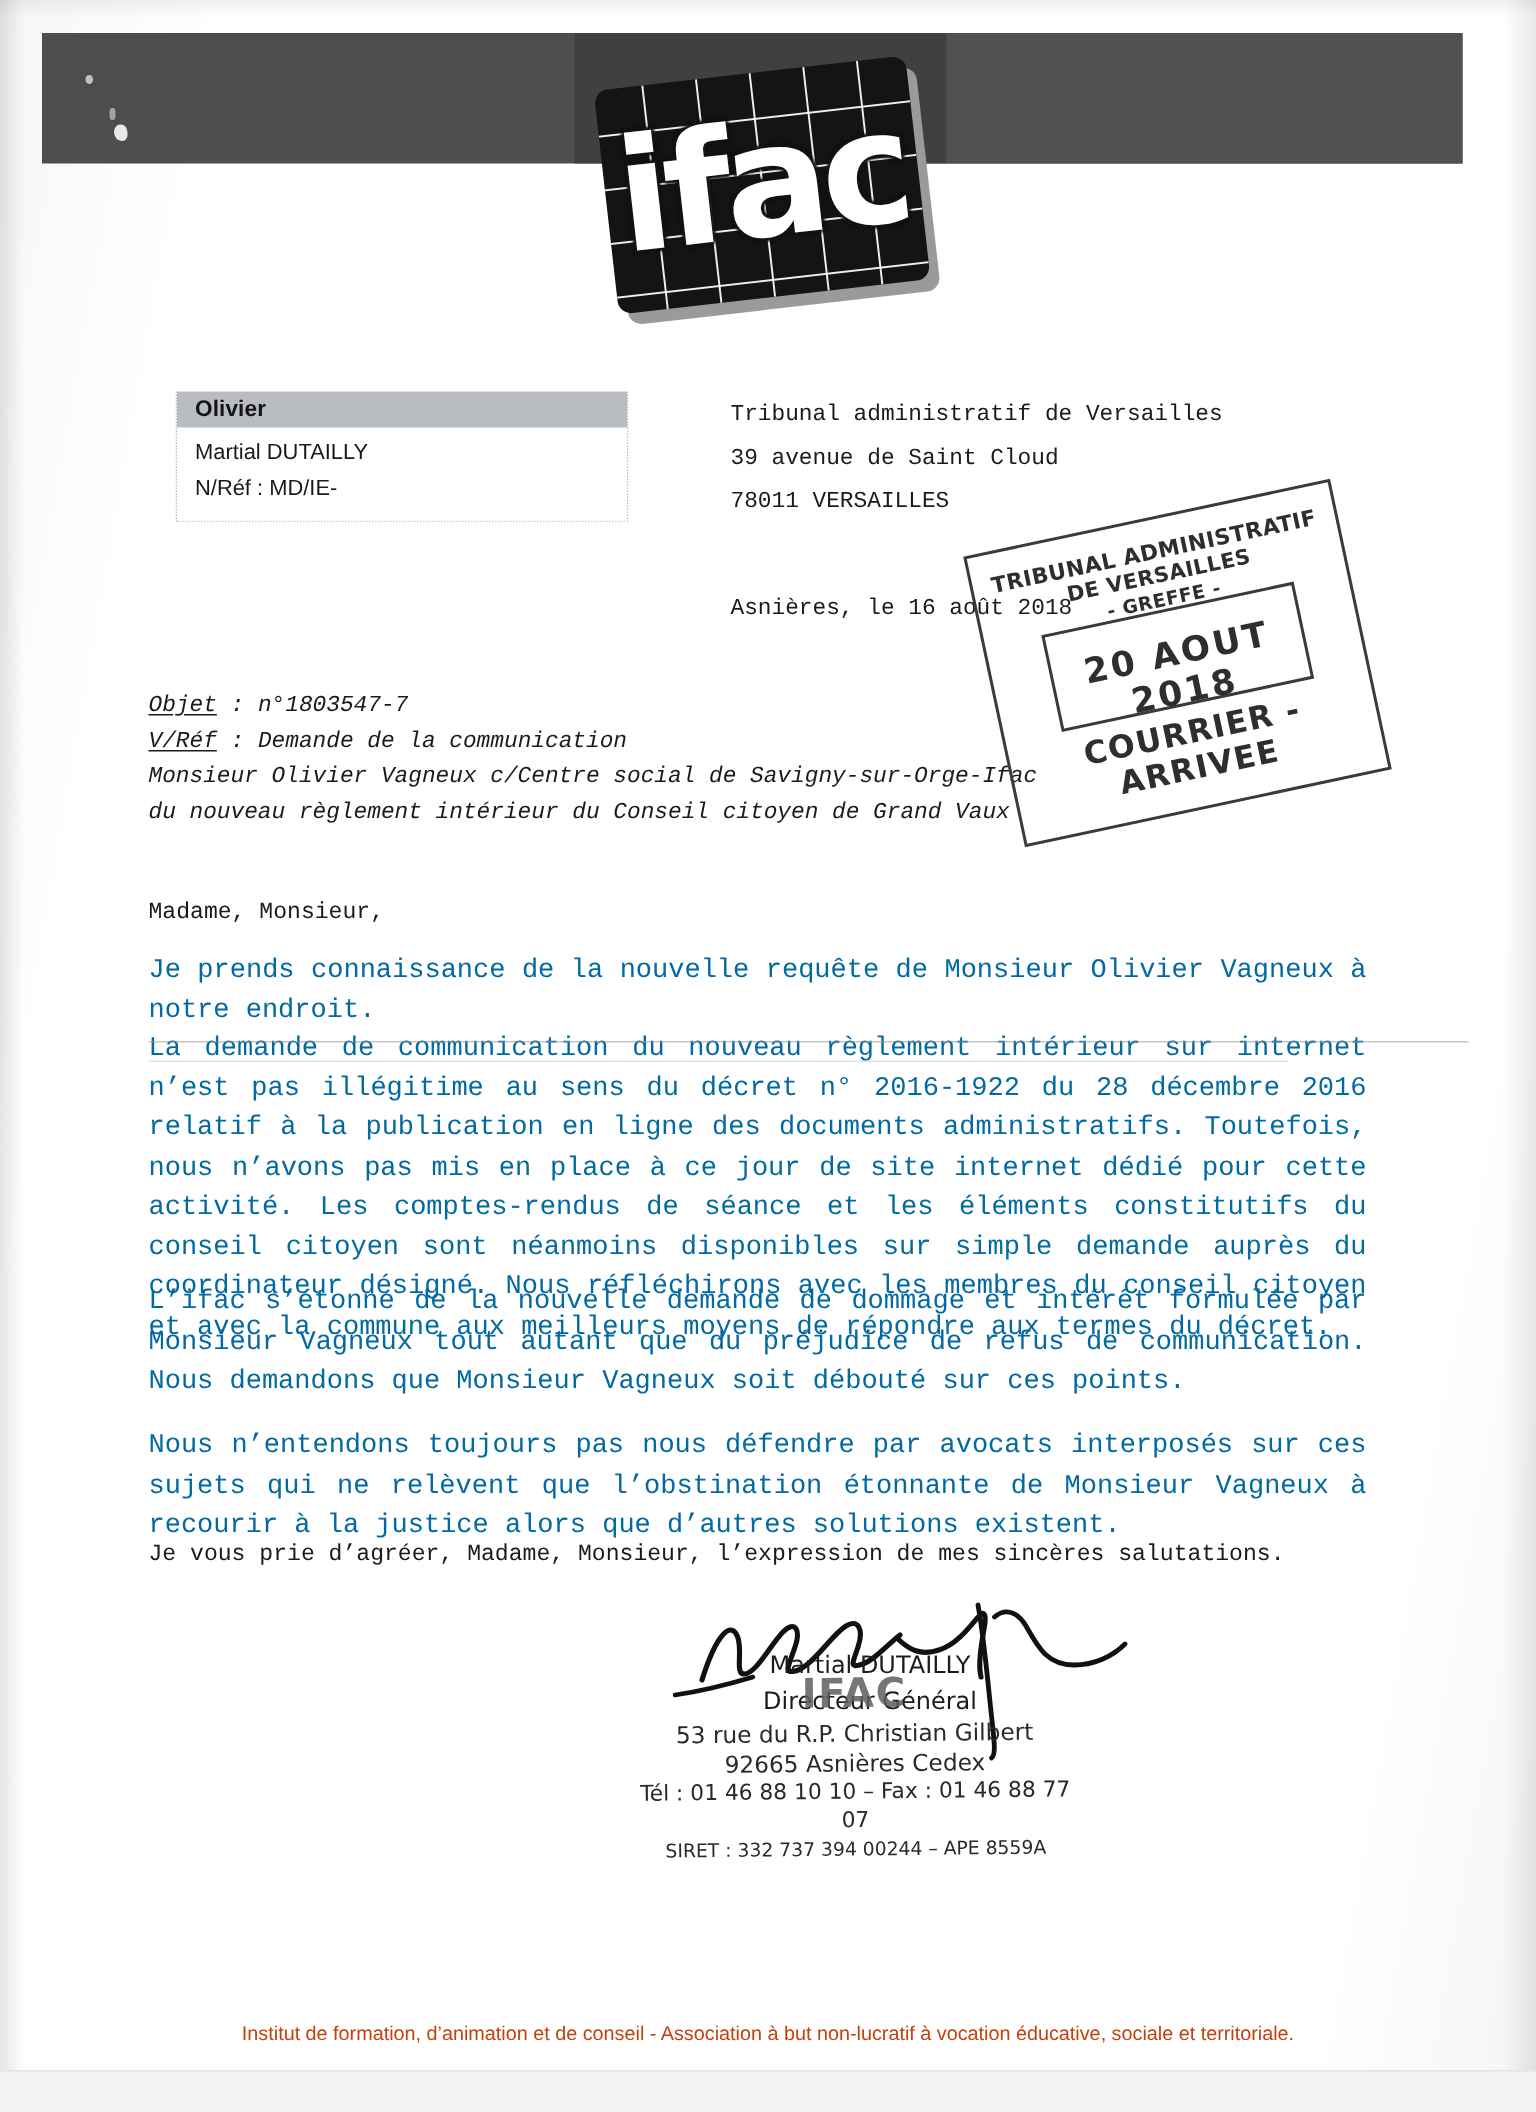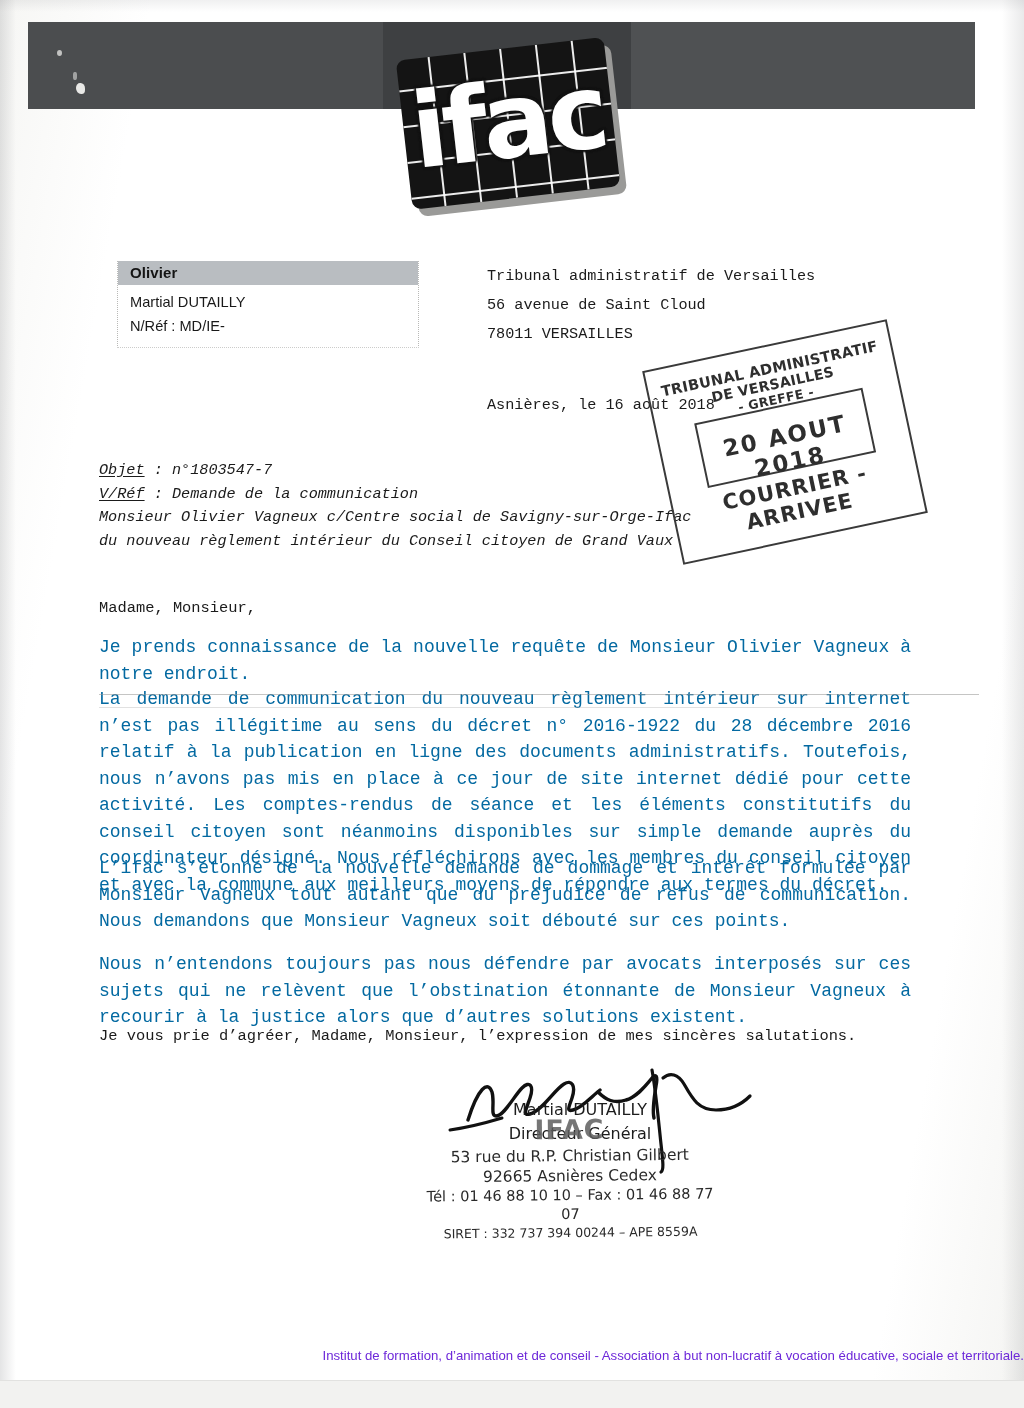--- a/index.html
+++ b/index.html
@@ -320,23 +320,23 @@
     left: 0; top: 1288px; width: 1024px;
     text-align: center;
     font-size: 40px;
     color: #1c1c1c;
     font-family: "Liberation Sans", sans-serif;
     letter-spacing: -.5px;
   }
   .footer-tag {
     position: absolute;
     left: 0; top: 1348px; width: 1024px;
-    text-align: right;
+    text-align: center;
     font-size: 13.2px;
-    color: #6d28d9;
+    color: #c2410c;
   }
 </style>
 </head>
 <body>
 
 <div id="page">
 
   <div class="paper"></div>
   <div class="edge-shadow-top"></div>
   <div class="edge-shadow-left"></div>
@@ -361,21 +361,21 @@
   <div class="contact-box">
     <div class="contact-head">Olivier</div>
     <div class="contact-body">
       <div class="contact-line">Martial DUTAILLY</div>
       <div class="contact-line">N/Réf : MD/IE-</div>
     </div>
   </div>
 
   <div class="txt recipient">
     <div>Tribunal administratif de Versailles</div>
-    <div>56 avenue de Saint Cloud</div>
+    <div>39 avenue de Saint Cloud</div>
     <div>78011 VERSAILLES</div>
   </div>
 
   <div class="txt date-line">Asnières, le 16 août 2018</div>
 
   <div class="txt subject">
     <div><u>Objet</u><span> : n°1803547-7</span></div>
     <div><u>V/Réf</u><span> : Demande de la communication</span></div>
     <div>Monsieur Olivier Vagneux c/Centre social de Savigny-sur-Orge-Ifac</div>
     <div>du nouveau règlement intérieur du Conseil citoyen de Grand Vaux</div>

